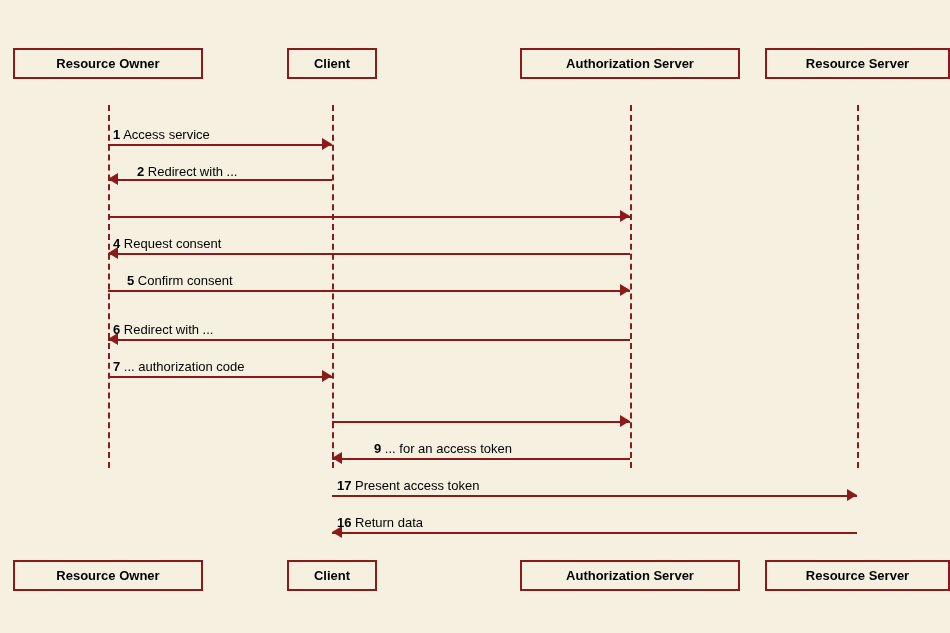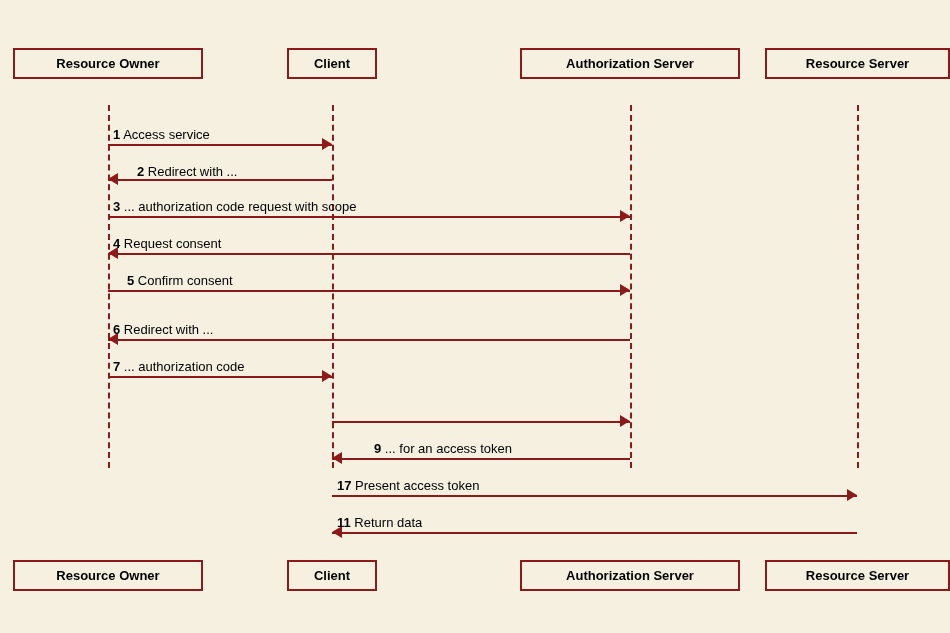--- a/index.html
+++ b/index.html
@@ -109,21 +109,20 @@
     <div class="arrow-label" style="top: 127px; left: 113px;"><span class="step-num">1</span>  Access service</div>
     <div style="position: absolute; top: 174px; height: 12px; left: 0px; width: 950px;">
       <div class="arrow-line" style="left: 108px; width: 224px; top: 5px;"></div>
       <div class="arrow-head-left" style="left: 108px; top: -1px;"></div>
     </div>
     <div class="arrow-label" style="top: 164px; left: 113px; margin-left: 24px;"><span class="step-num">2</span>  Redirect with ...</div>
     <div style="position: absolute; top: 211px; height: 12px; left: 0px; width: 950px;">
       <div class="arrow-line" style="left: 108px; width: 522px; top: 5px;"></div>
       <div class="arrow-head-right" style="left: 620px; top: -1px;"></div>
     </div>
-    <div class="arrow-label" style="top: 199px; left: 113px;"><span class="step-num">3</span>  ... authorization code request with scope</div>
     <div style="position: absolute; top: 248px; height: 12px; left: 0px; width: 950px;">
       <div class="arrow-line" style="left: 108px; width: 522px; top: 5px;"></div>
       <div class="arrow-head-left" style="left: 108px; top: -1px;"></div>
     </div>
     <div class="arrow-label" style="top: 236px; left: 113px;"><span class="step-num">4</span>  Request consent</div>
     <div style="position: absolute; top: 285px; height: 12px; left: 0px; width: 950px;">
       <div class="arrow-line" style="left: 108px; width: 522px; top: 5px;"></div>
       <div class="arrow-head-right" style="left: 620px; top: -1px;"></div>
     </div>
     <div class="arrow-label" style="top: 273px; left: 113px; margin-left: 14px;"><span class="step-num">5</span>  Confirm consent</div>
@@ -148,14 +147,14 @@
     <div class="arrow-label" style="top: 441px; left: 326px; margin-left: 48px;"><span class="step-num">9</span>  ... for an access token</div>
     <div style="position: absolute; top: 490px; height: 12px; left: 0px; width: 950px;">
       <div class="arrow-line" style="left: 332px; width: 525px; top: 5px;"></div>
       <div class="arrow-head-right" style="left: 847px; top: -1px;"></div>
     </div>
     <div class="arrow-label" style="top: 478px; left: 337px;"><span class="step-num">17</span>  Present access token</div>
     <div style="position: absolute; top: 527px; height: 12px; left: 0px; width: 950px;">
       <div class="arrow-line" style="left: 332px; width: 525px; top: 5px;"></div>
       <div class="arrow-head-left" style="left: 332px; top: -1px;"></div>
     </div>
-    <div class="arrow-label" style="top: 515px; left: 337px;"><span class="step-num">11</span>  Return data</div>
+    <div class="arrow-label" style="top: 515px; left: 337px;"><span class="step-num">16</span>  Return data</div>
   </div>
 
 </body></html>

